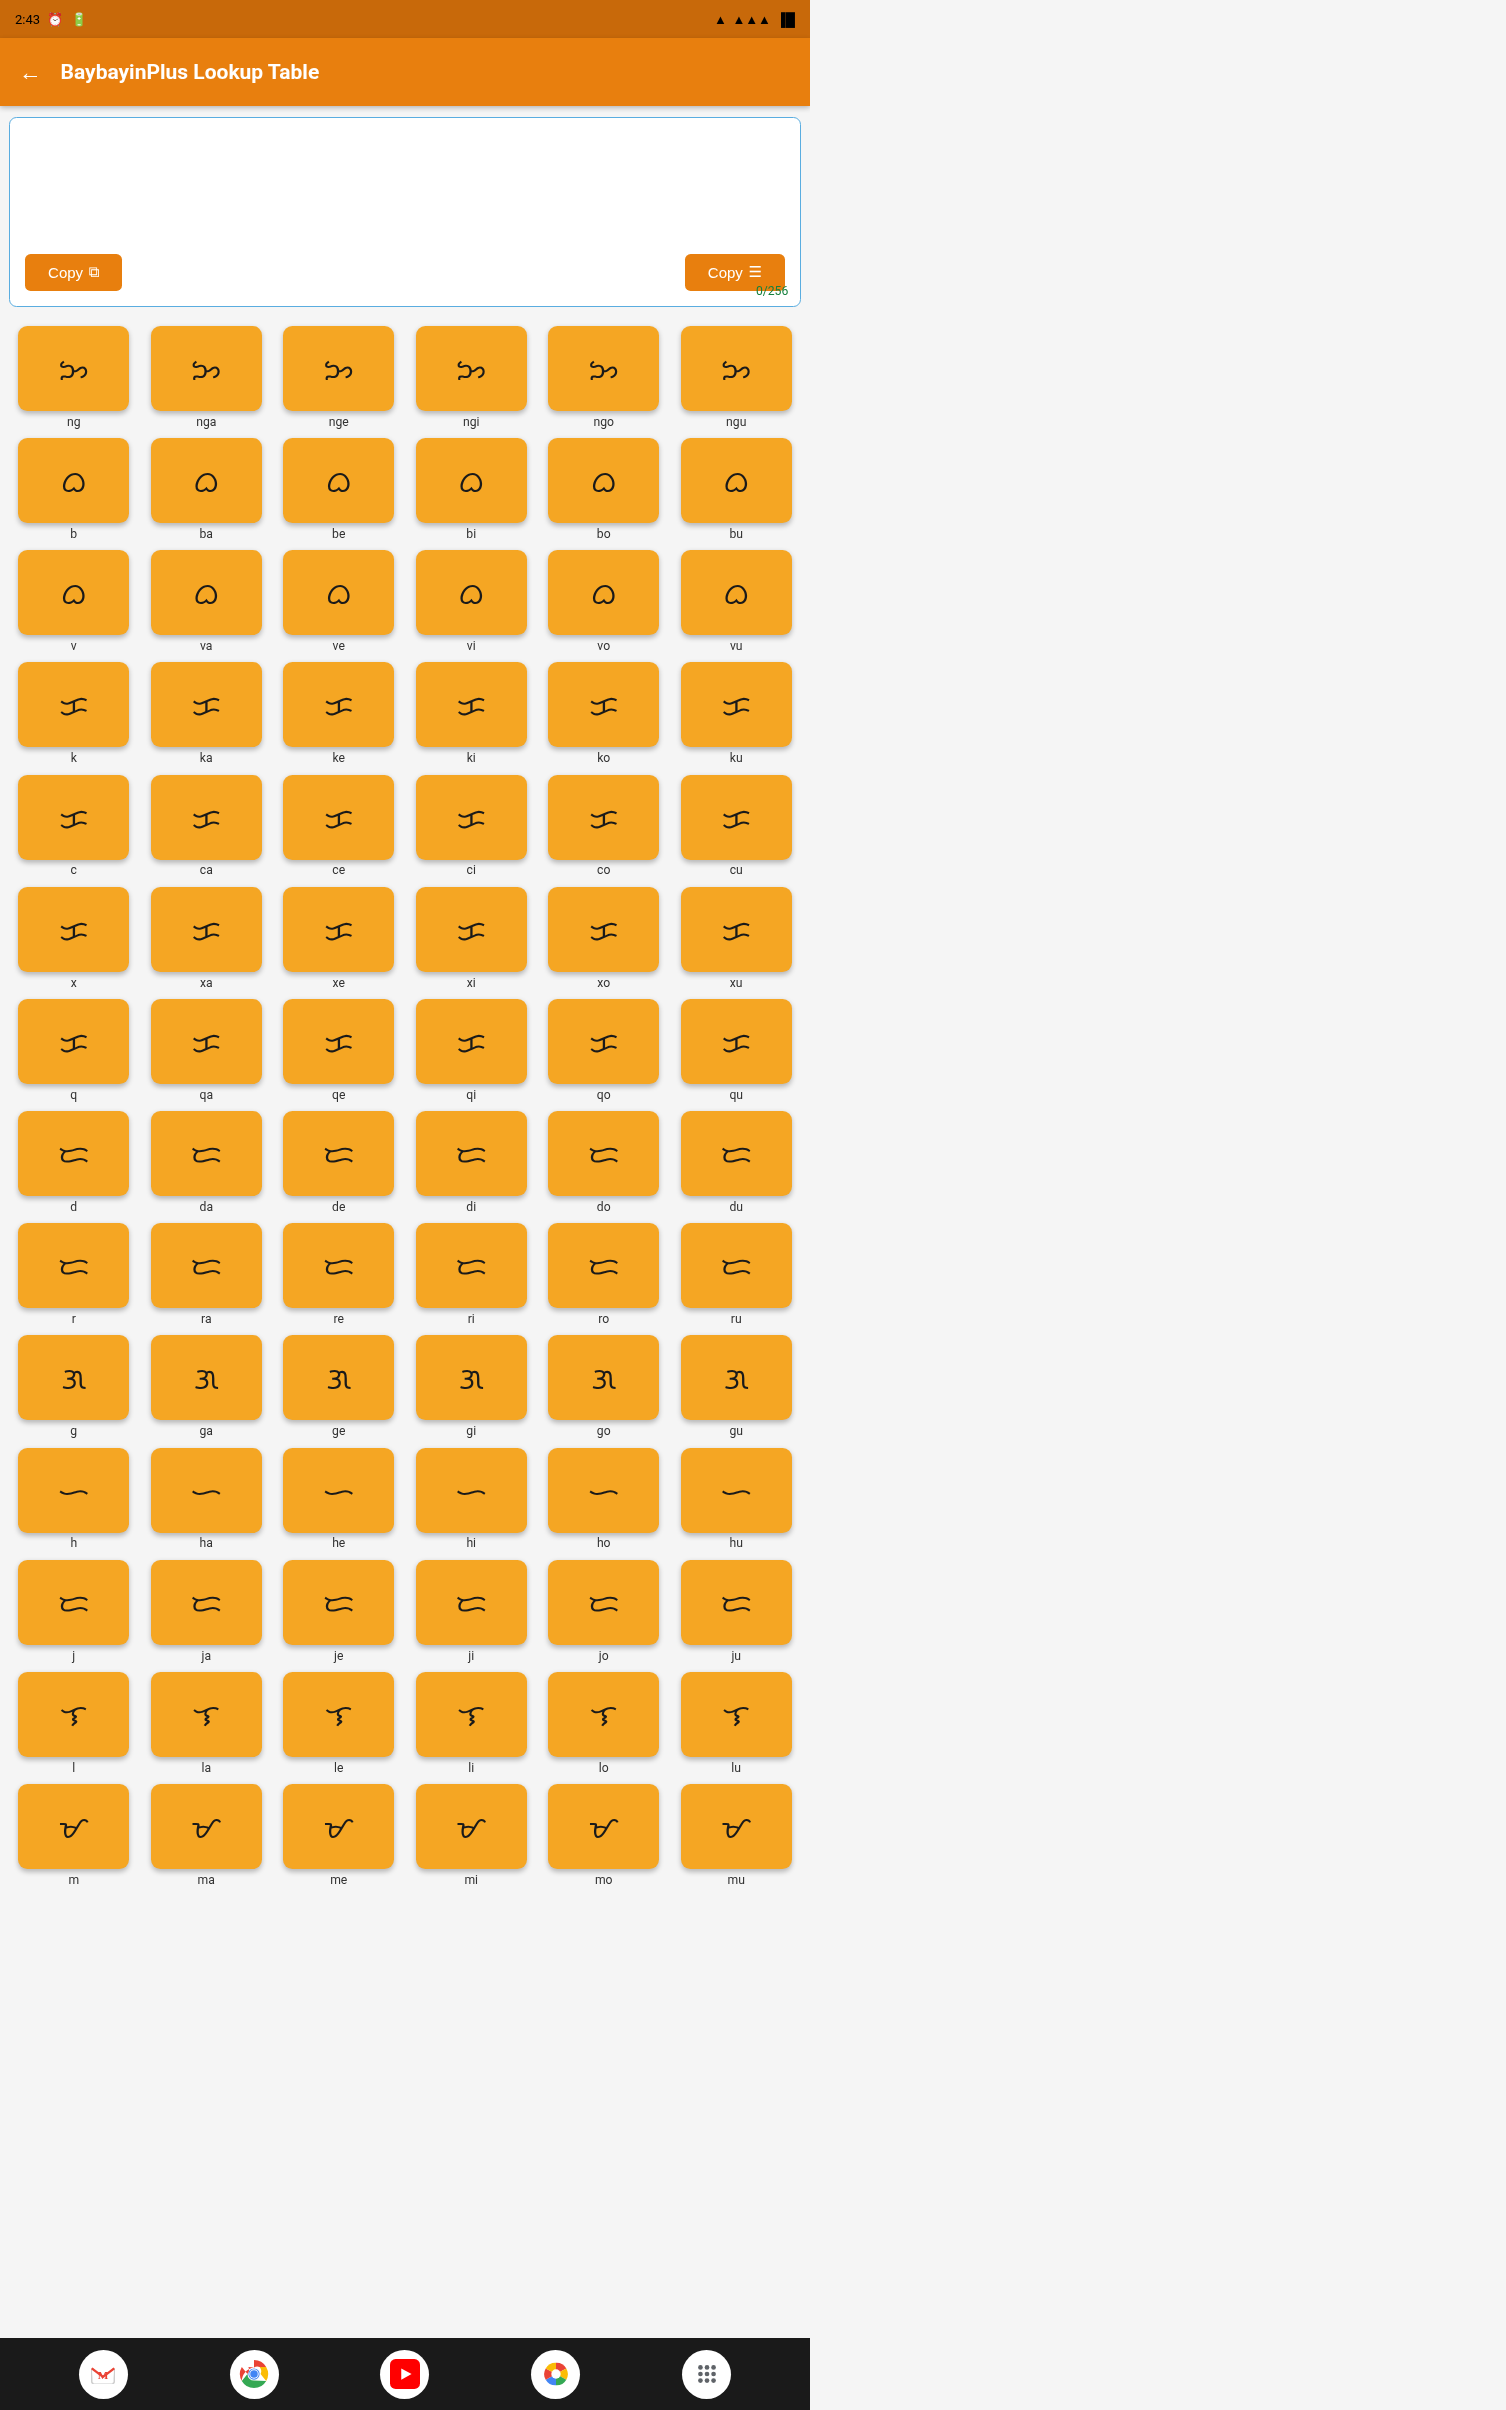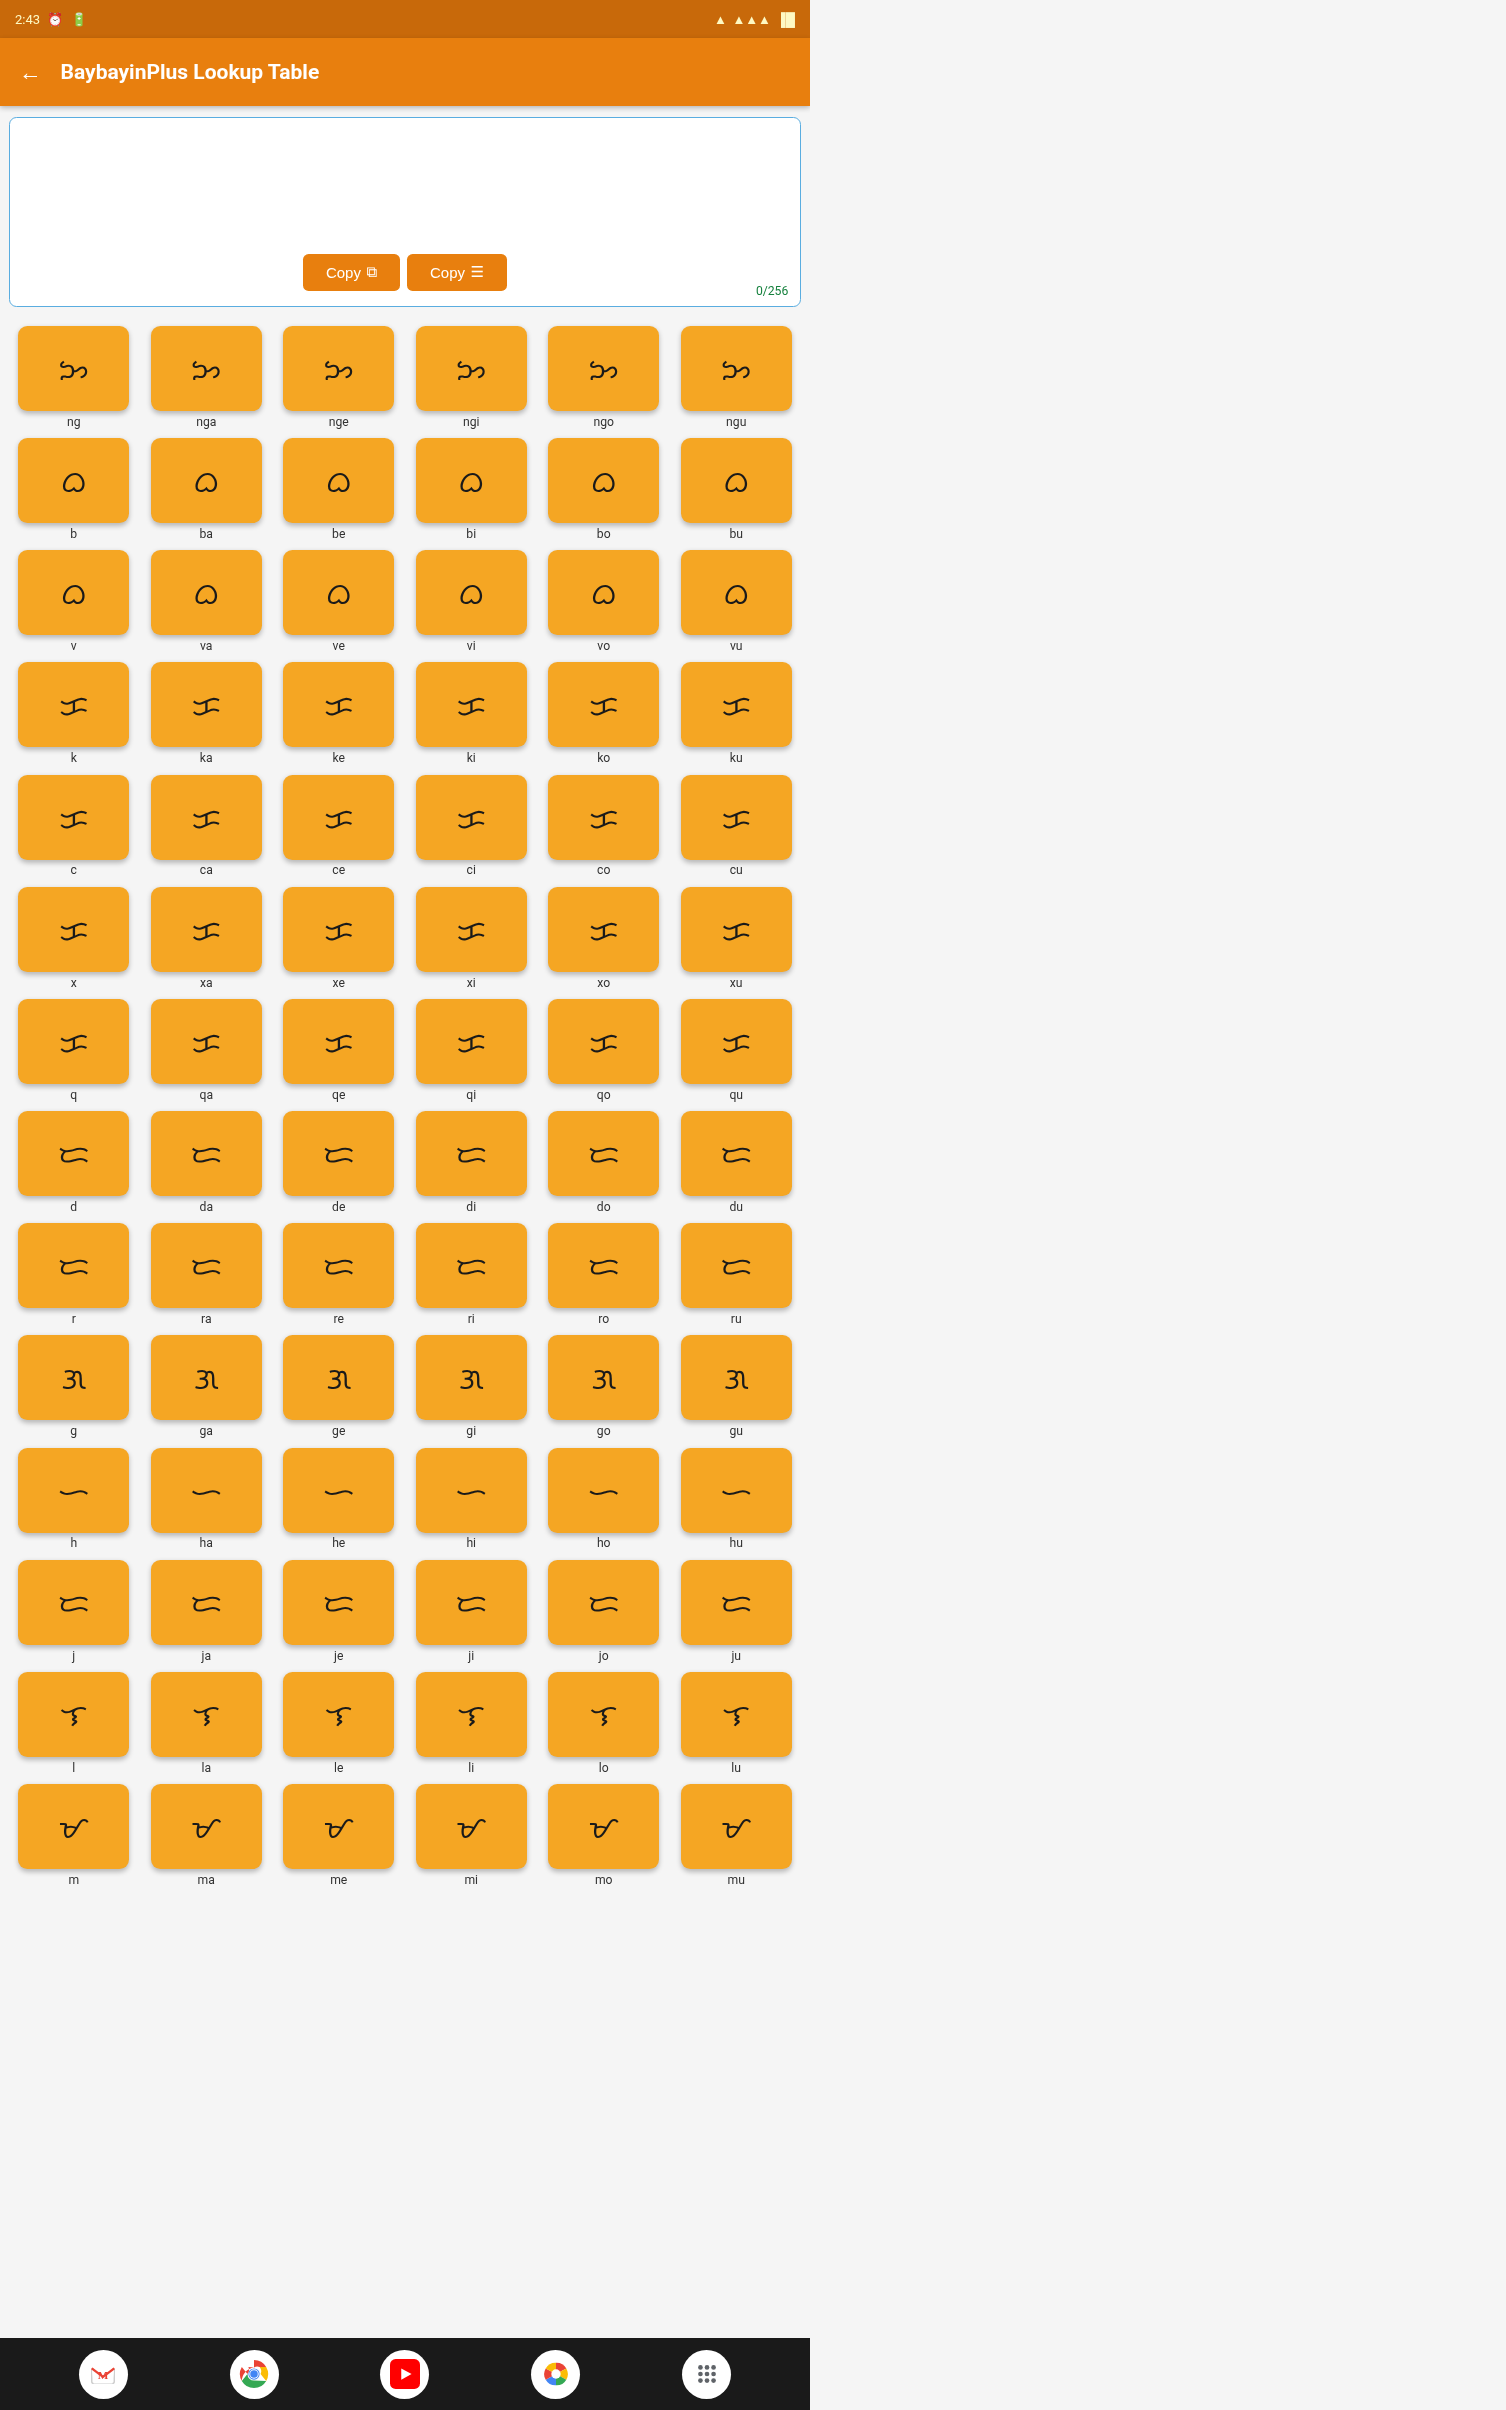--- a/index.html
+++ b/index.html
@@ -13,21 +13,21 @@
     }
 
     
     .status-bar {
       background: #c8690a;
       height: 38px;
       display: flex;
       align-items: center;
       justify-content: space-between;
       padding: 0 15px;
-      color: #fef9c3;
+      color: #000000;
       font-size: 13px;
     }
     .status-bar-left { display: flex; align-items: center; gap: 7.5px; }
     .status-bar-right { display: flex; align-items: center; gap: 5.6px; }
 
     
     .app-bar {
       background: #e87f0e;
       height: 68px;
       display: flex;
@@ -68,21 +68,21 @@
     }
     .text-area-footer {
       display: flex;
       justify-content: space-between;
       align-items: center;
       padding: 7.5px 3.8px 3.8px;
     }
     .btn-row {
       display: flex;
       gap: 7.5px;
-      justify-content: center;
+      justify-content: space-between;
       flex: 1;
     }
     .action-btn {
       background: #e87f0e;
       color: white;
       border: none;
       border-radius: 5.6px;
       padding: 9.4px 22.6px;
       font-size: 15px;
       font-weight: 500;

